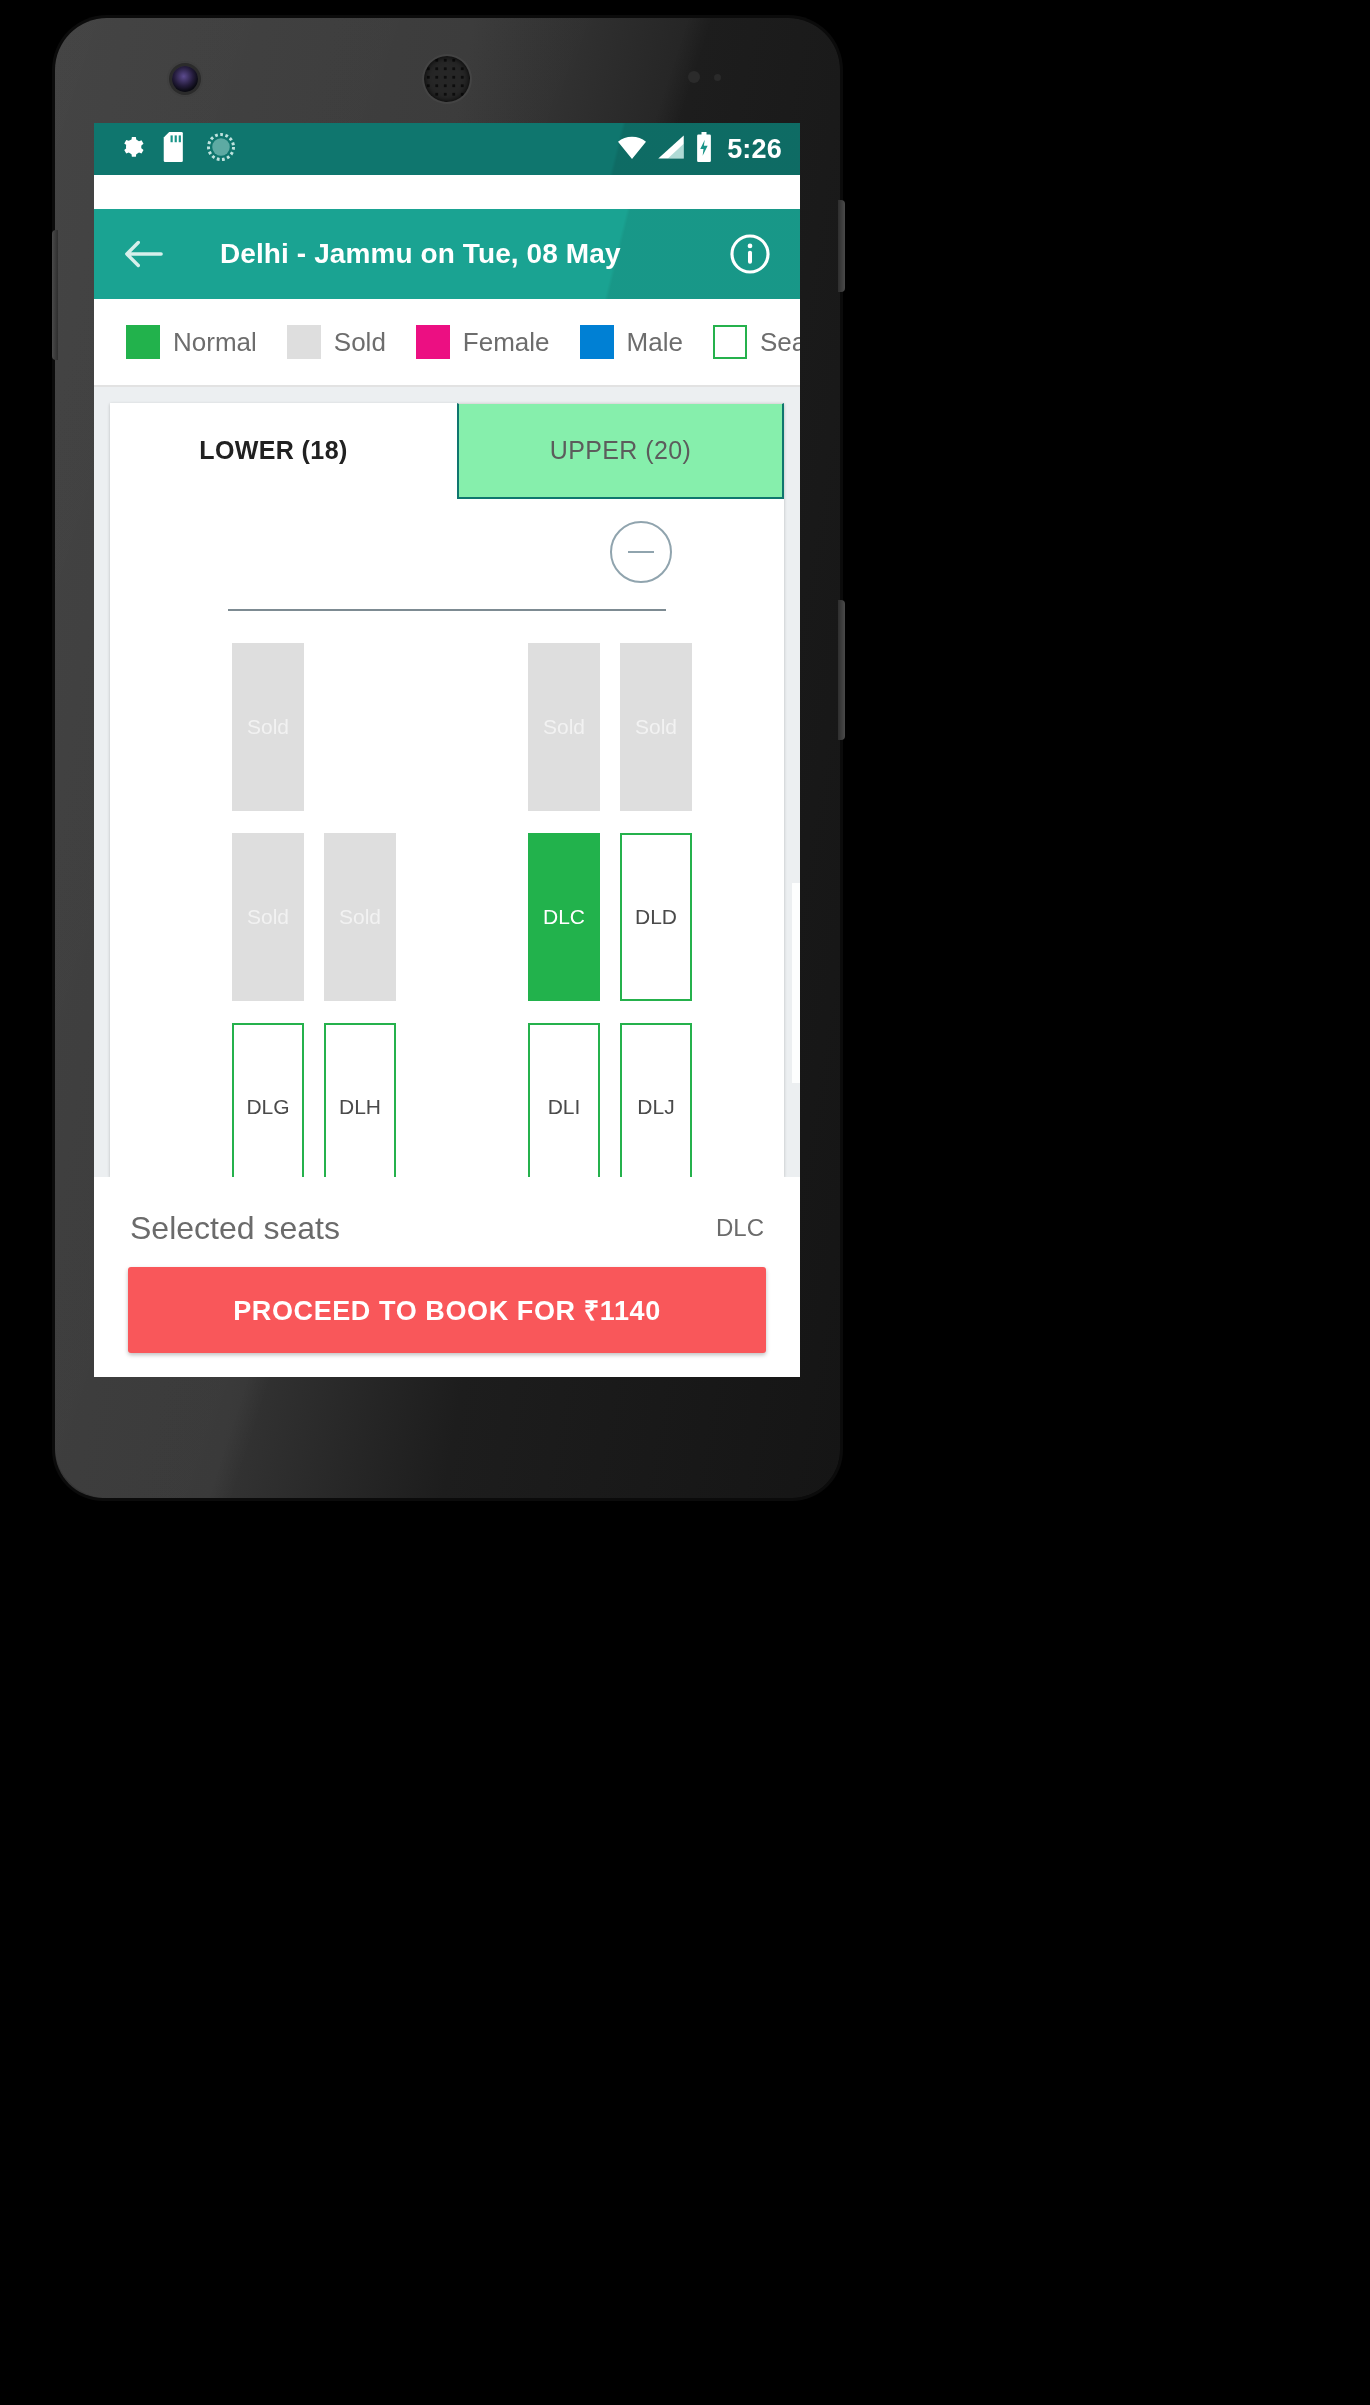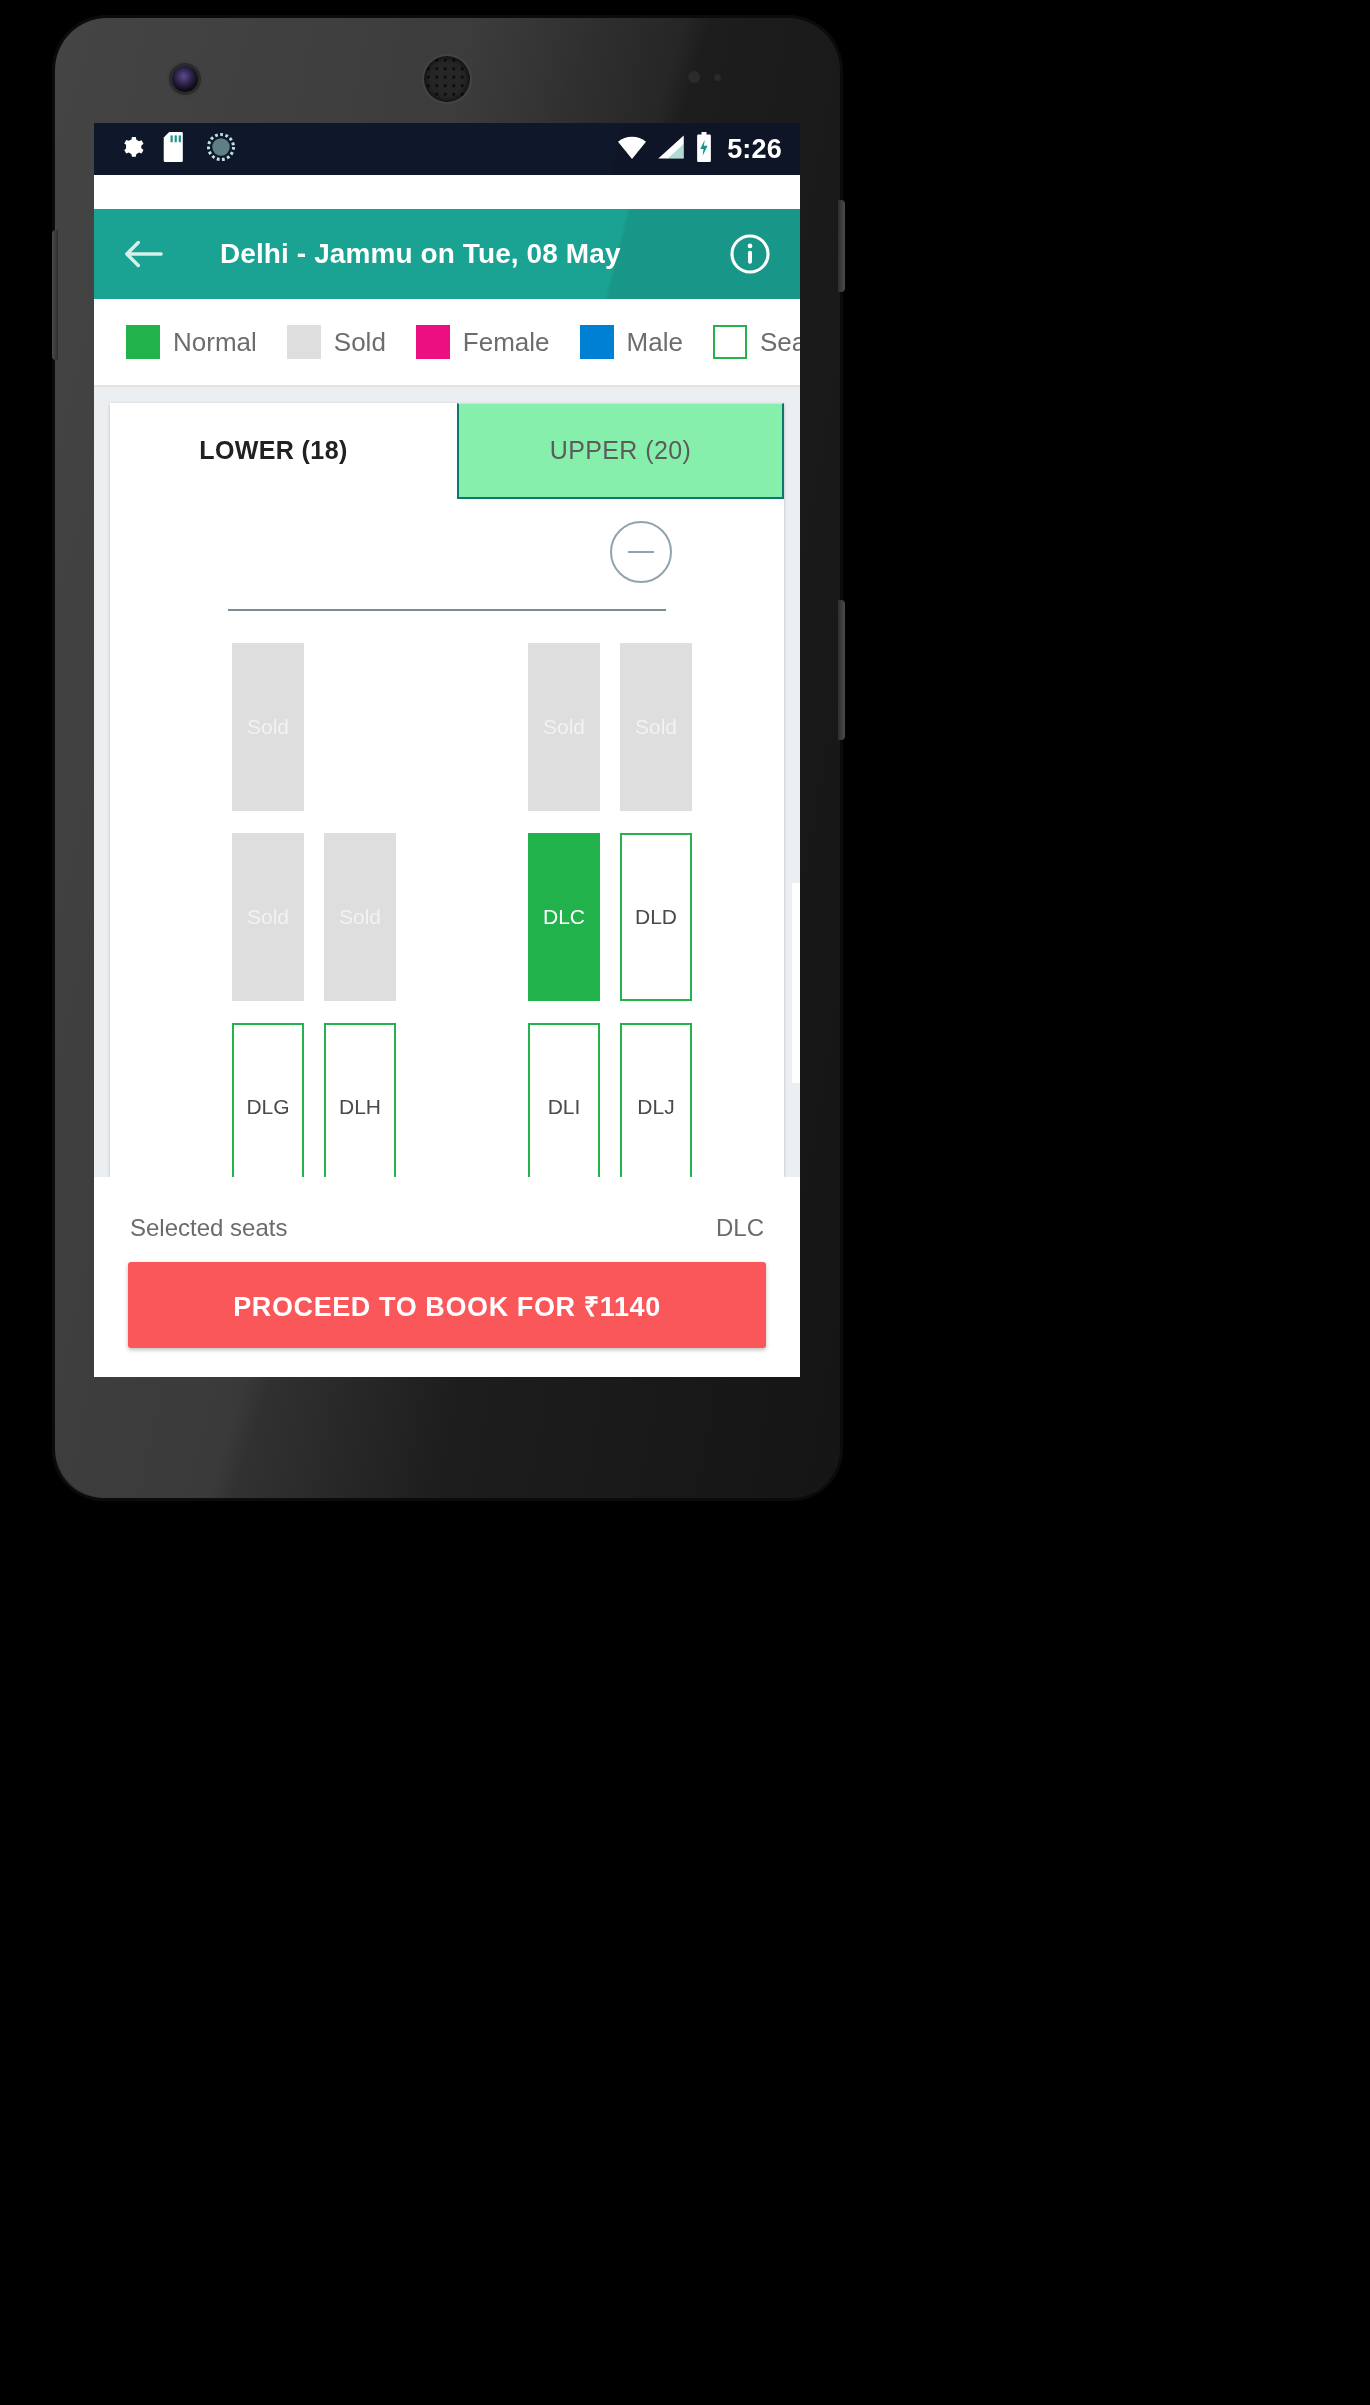--- a/index.html
+++ b/index.html
@@ -107,21 +107,21 @@
     top: 123px;
     width: 706px;
     height: 1254px;
     background: #ffffff;
     overflow: hidden;
   }
 
   
   #status-bar {
     height: 52px;
-    background: #0f172a;
+    background: #0f766e;
     display: flex;
     align-items: center;
     padding: 0 18px 0 22px;
     box-sizing: border-box;
     position: relative;
   }
   #status-bar::after {
     content: "";
     position: absolute;
     right: 0; top: 0; bottom: 0;
@@ -354,21 +354,21 @@
     flex-direction: column;
     justify-content: center;
   }
   #selected-row {
     display: flex;
     align-items: center;
     justify-content: space-between;
     padding: 8px 2px 0 2px;
   }
   #selected-seats-label {
-    font-size: 24px;
+    font-size: 32px;
     color: #6b6b6b;
   }
   #selected-seats-value {
     font-size: 24px;
     color: #6b6b6b;
   }
   #proceed-button {
     margin-top: 20px;
     height: 86px;
     background: #f9575a;

